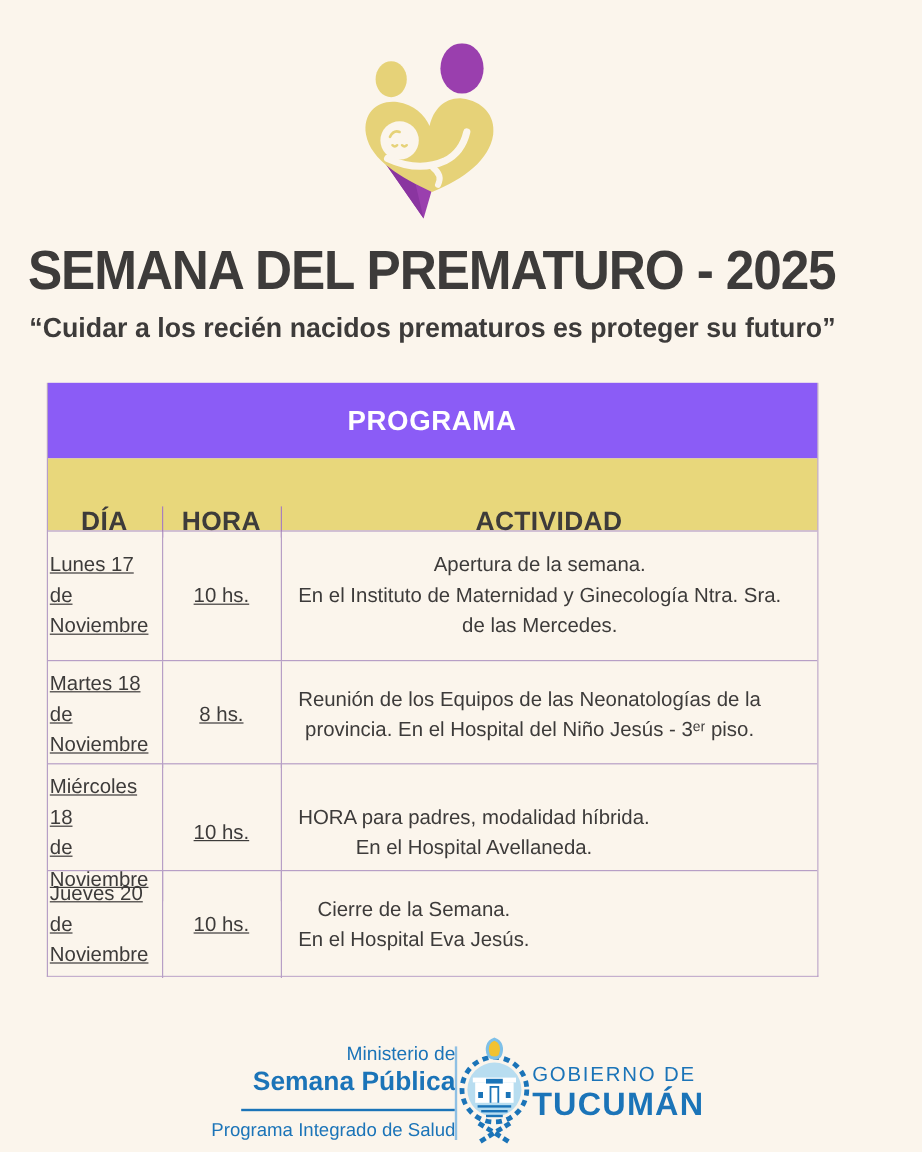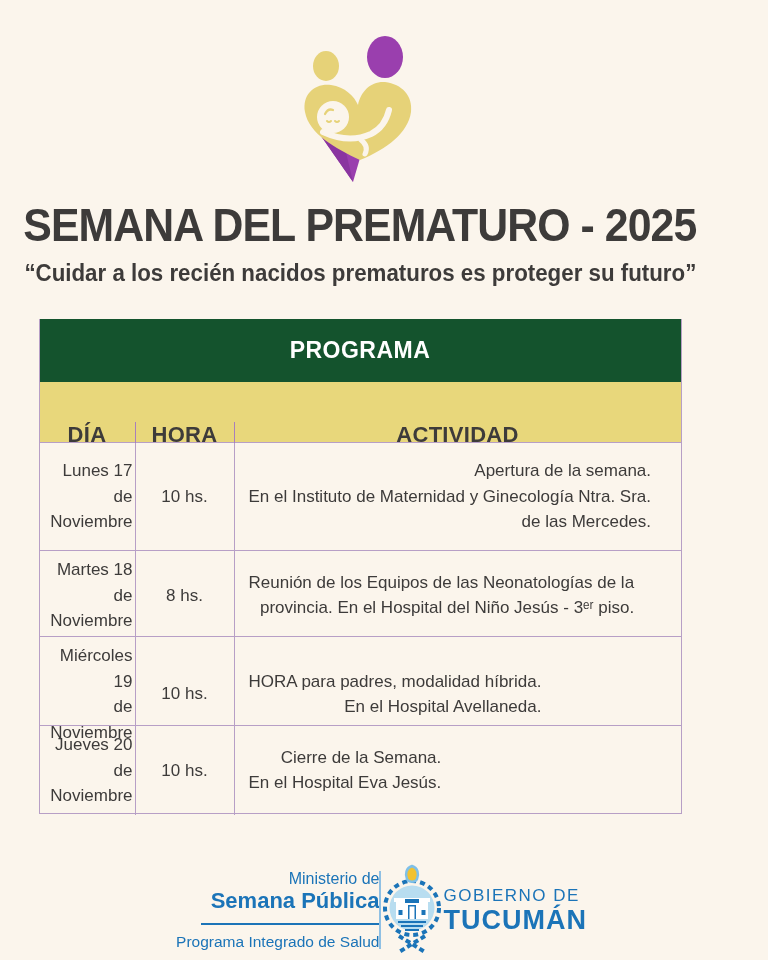--- a/index.html
+++ b/index.html
@@ -38,21 +38,21 @@
 
   
   .program {
     margin-top: 32px;
     width: 643px;
     border: 1px solid #b79fc6;
     border-top: none;
   }
   .program-title-bar {
     height: 63px;
-    background: #14532d;
+    background: #8b5cf6;
     display: flex; align-items: center; justify-content: center;
     color: #ffffff;
     font-size: 23px;
     font-weight: 800;
     letter-spacing: 0.5px;
   }
   .program-head {
     display: grid;
     grid-template-columns: 95px 99px 1fr;
     background: #e8d77b;
@@ -72,22 +72,22 @@
     border-top: 1px solid #b79fc6;
     background: #fbf5ec;
   }
   .program-row .cell {
     display: flex; flex-direction: column; justify-content: center;
     font-size: 17px;
     line-height: 1.5;
     color: #3d3b3a;
     white-space: pre-line;
   }
-  .cell.day, .cell.hora { align-items: center; text-align: right; padding: 6px 2px; }
-  .cell.activity { align-items: flex-start; text-align: right; padding: 10px 10px 10px 14px; }
+  .cell.day, .cell.hora { align-items: center; text-align: left; padding: 6px 2px; text-decoration: underline; }
+  .cell.activity { align-items: flex-start; text-align: center; padding: 10px 10px 10px 14px; }
   .program-row .cell + .cell { border-left: 1px solid #b79fc6; }
   .row-0 { height: 108px; }
   .row-1 { height: 86px; }
   .row-2 { height: 89px; }
   .row-3 { height: 88px; }
 
   
   .footer {
     margin-top: 46px;
     display: flex; align-items: center; justify-content: center;
@@ -161,21 +161,21 @@
 
     <div class="program-row row-1">
       <div class="cell day">Martes 18
 de Noviembre</div>
       <div class="cell hora">8 hs.</div>
       <div class="cell activity">Reunión de los Equipos de las Neonatologías de la
 provincia. En el  Hospital del Niño Jesús - 3ᵉʳ piso.</div>
     </div>
 
     <div class="program-row row-2">
-      <div class="cell day">Miércoles 19
+      <div class="cell day">Miércoles 18
 de Noviembre</div>
       <div class="cell hora">10 hs.</div>
       <div class="cell activity">HORA para padres, modalidad híbrida.
 En el Hospital Avellaneda.</div>
     </div>
 
     <div class="program-row row-3">
       <div class="cell day">Jueves 20
 de Noviembre</div>
       <div class="cell hora">10 hs.</div>

